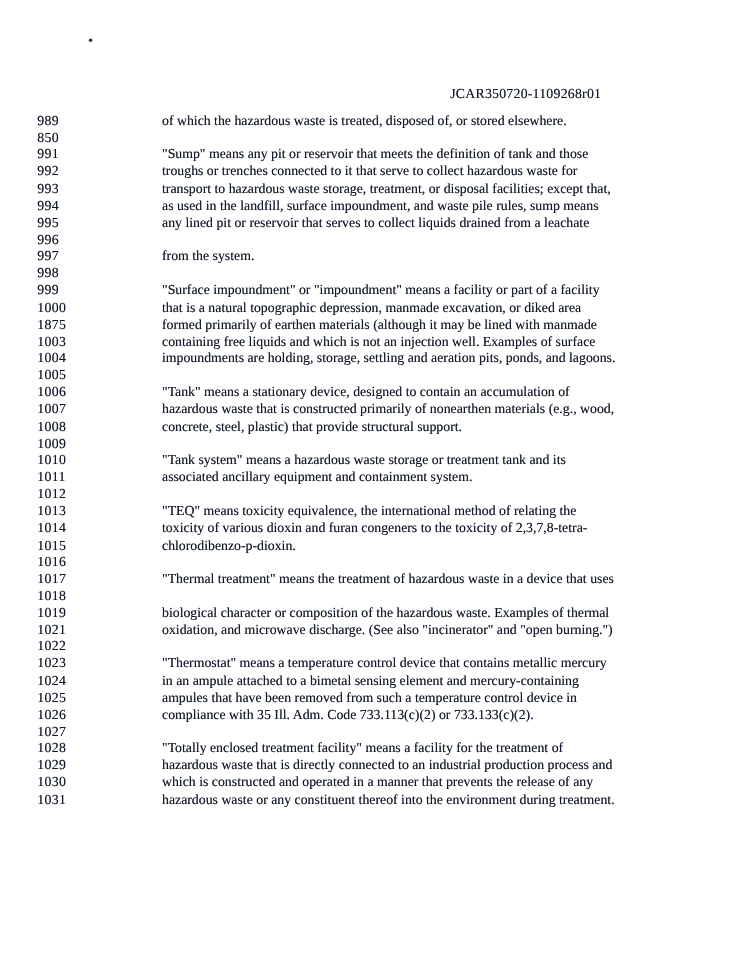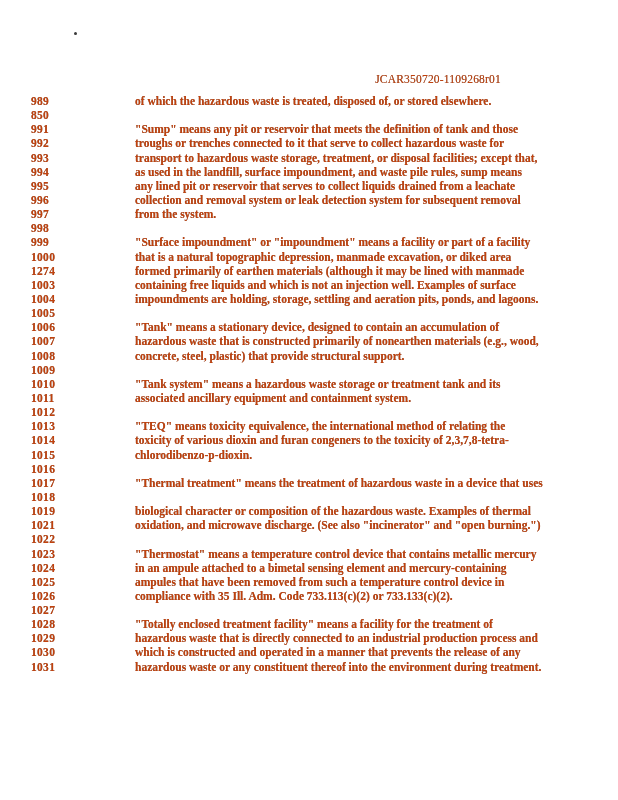--- a/index.html
+++ b/index.html
@@ -7,21 +7,21 @@
     padding: 0;
     background: #ffffff;
   }
   .page {
     position: relative;
     width: 618px;
     height: 800px;
     background: #ffffff;
     overflow: hidden;
     font-family: "Liberation Serif", "DejaVu Serif", serif;
-    color: #c2410c;
+    color: #0f172a;
     text-shadow: 0 0 0.5px rgba(20,20,20,0.55);
   }
   .speck {
     position: absolute;
     left: 74px;
     top: 32px;
     width: 3px;
     height: 3px;
     background: #3a3a3a;
     border-radius: 50%;
@@ -37,26 +37,25 @@
     white-space: nowrap;
   }
   .lines {
     position: absolute;
     left: 31px;
     top: 94px;
     right: 18px;
   }
   .doc-line {
     display: flex;
-    align-items: center;
+    align-items: flex-end;
     height: 14.15px;
     font-size: 11.5px;
     line-height: 14.15px;
     white-space: nowrap;
-    font-weight: bold;
   }
   .line-num {
     flex: 0 0 104px;
     letter-spacing: 0.3px;
   }
   .line-text {
     flex: 1 1 auto;
     overflow: visible;
   }
 </style>
@@ -90,40 +89,39 @@
       <div class="doc-line">
         <span class="line-num">994</span>
         <span class="line-text">as used in the landfill, surface impoundment, and waste pile rules, sump means</span>
       </div>
       <div class="doc-line">
         <span class="line-num">995</span>
         <span class="line-text">any lined pit or reservoir that serves to collect liquids drained from a leachate</span>
       </div>
       <div class="doc-line">
         <span class="line-num">996</span>
-        <span class="line-text">collection and removal system or leak detection system for subsequent removal</span>
       </div>
       <div class="doc-line">
         <span class="line-num">997</span>
         <span class="line-text">from the system.</span>
       </div>
       <div class="doc-line">
         <span class="line-num">998</span>
         <span class="line-text"></span>
       </div>
       <div class="doc-line">
         <span class="line-num">999</span>
         <span class="line-text">"Surface impoundment" or "impoundment" means a facility or part of a facility</span>
       </div>
       <div class="doc-line">
         <span class="line-num">1000</span>
         <span class="line-text">that is a natural topographic depression, manmade excavation, or diked area</span>
       </div>
       <div class="doc-line">
-        <span class="line-num">1274</span>
+        <span class="line-num">1875</span>
         <span class="line-text">formed primarily of earthen materials (although it may be lined with manmade</span>
       </div>
       <div class="doc-line">
         <span class="line-num">1003</span>
         <span class="line-text">containing free liquids and which is not an injection well.  Examples of surface</span>
       </div>
       <div class="doc-line">
         <span class="line-num">1004</span>
         <span class="line-text">impoundments are holding, storage, settling and aeration pits, ponds, and lagoons.</span>
       </div>

